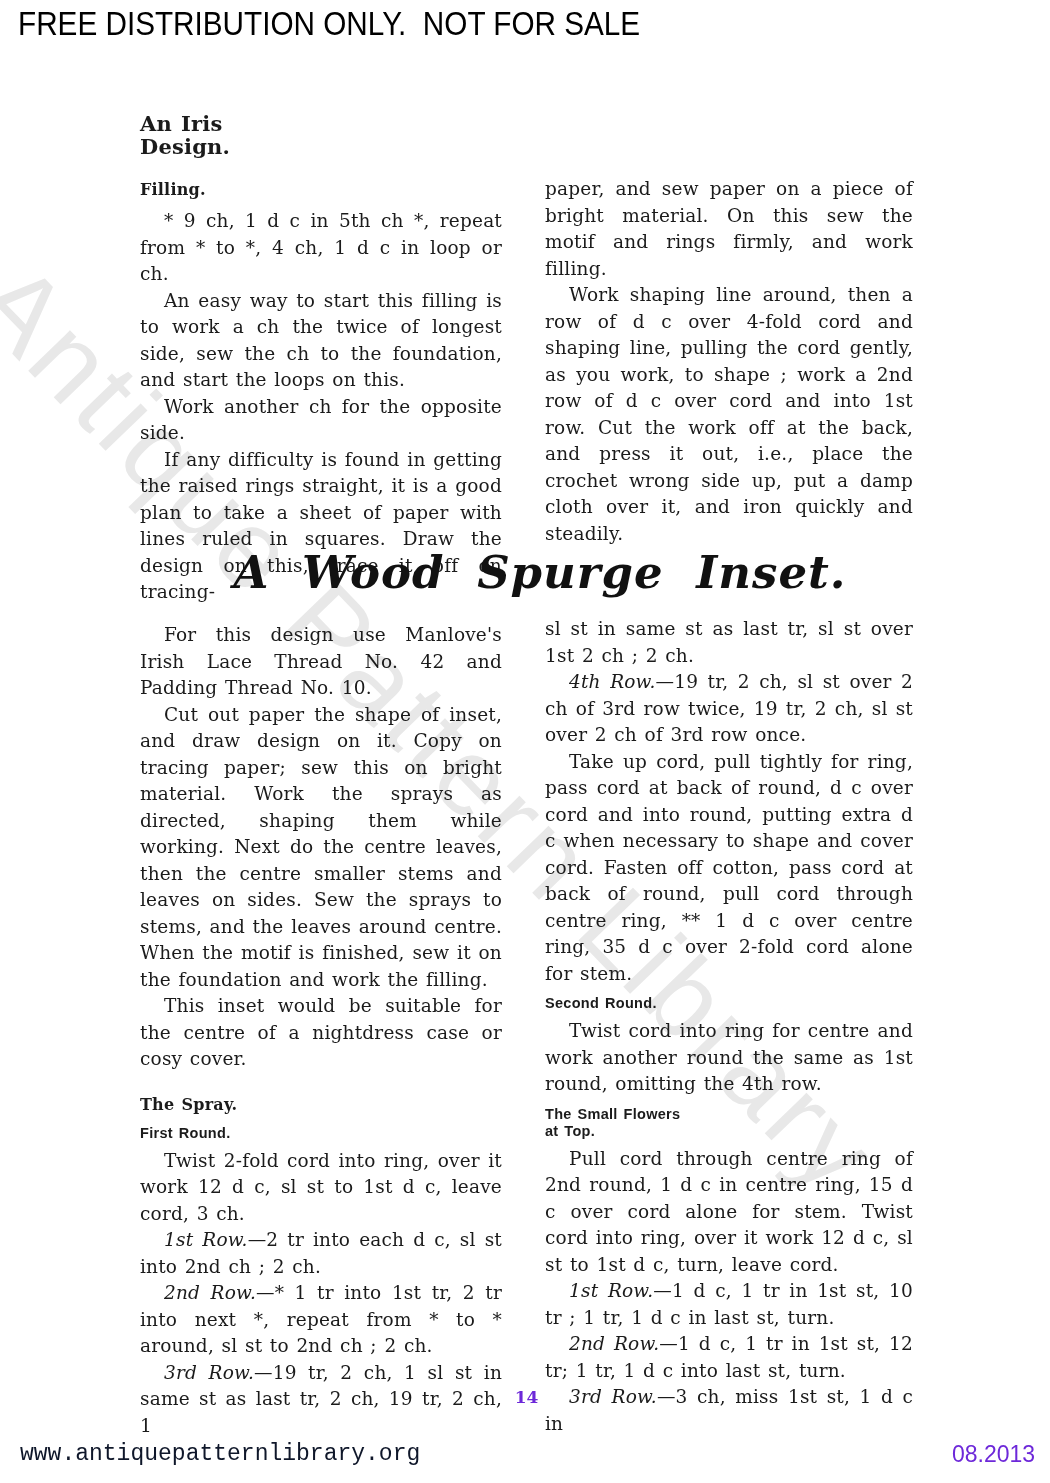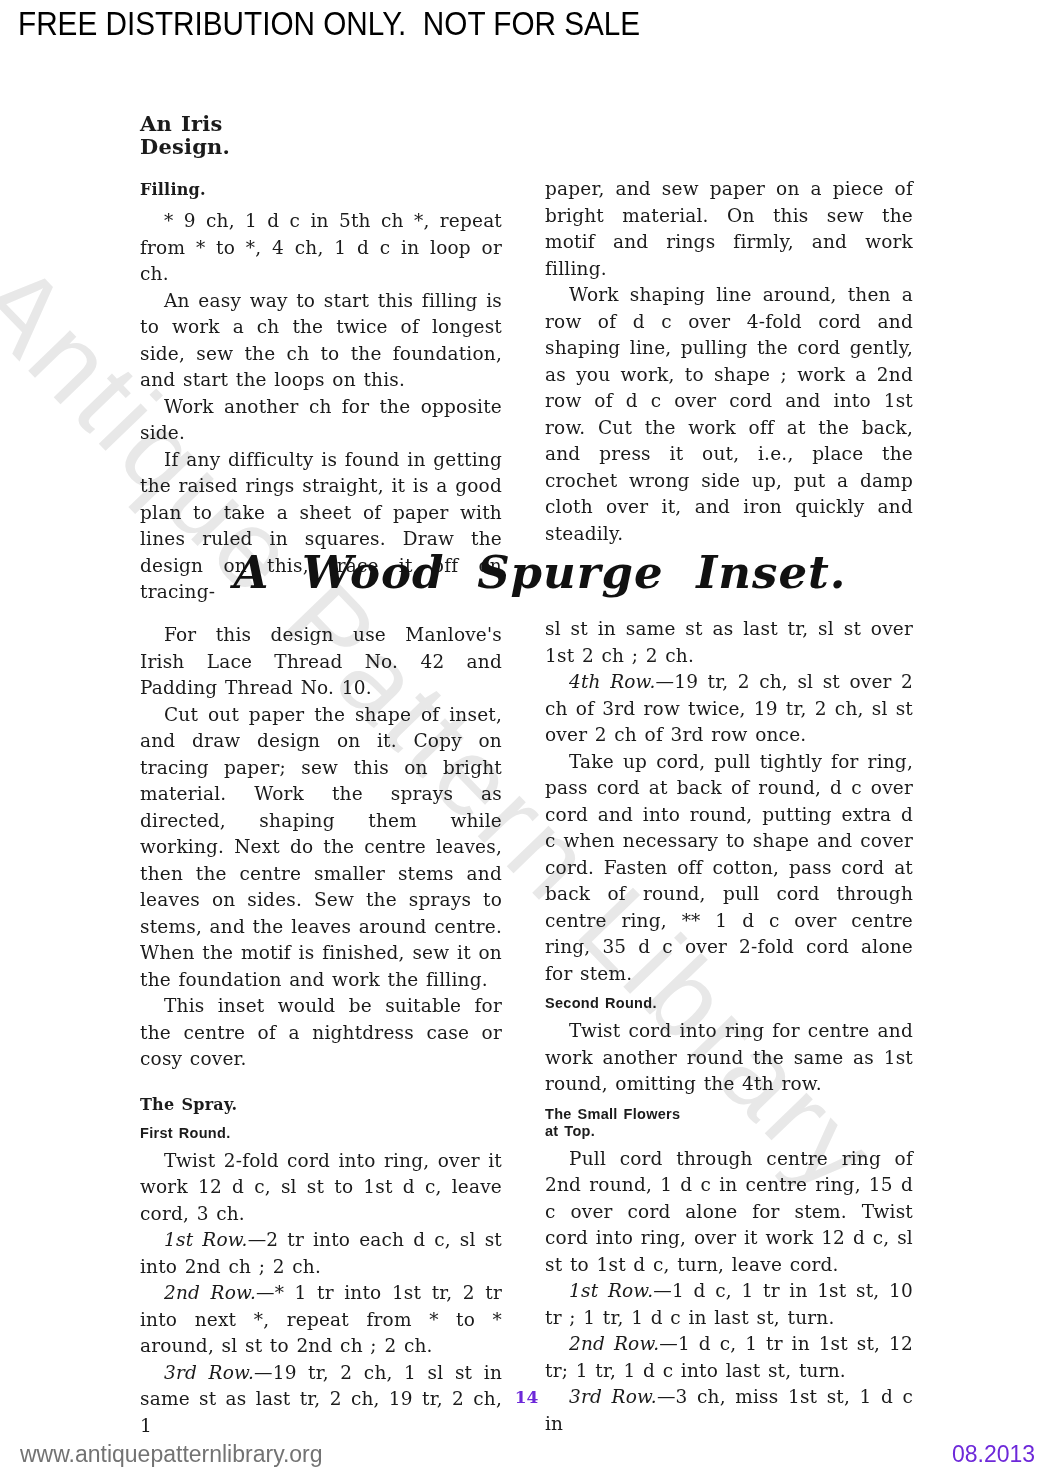--- a/index.html
+++ b/index.html
@@ -73,22 +73,22 @@
   }
 
   .pagenum {
     position:absolute; left:140px; top:1387px; width:773px;
     text-align:center; font-size:17px; font-weight:bold; color:#6d28d9;
     z-index:1;
   }
 
   .footer-site {
     position:absolute; left:20px; top:1441px;
-    font-family:Liberation Sans, sans-serif;
-    font-size:23px; color:#737373; z-index:2;
+    font-family:Liberation Mono, monospace;
+    font-size:23px; color:#0f172a; z-index:2;
   }
   .footer-date {
     position:absolute; left:952px; top:1441px;
     font-family:"Liberation Sans", sans-serif;
     font-size:23px; color:#6d28d9; z-index:2;
   }
 </style>
 </head>
 <body>
 

